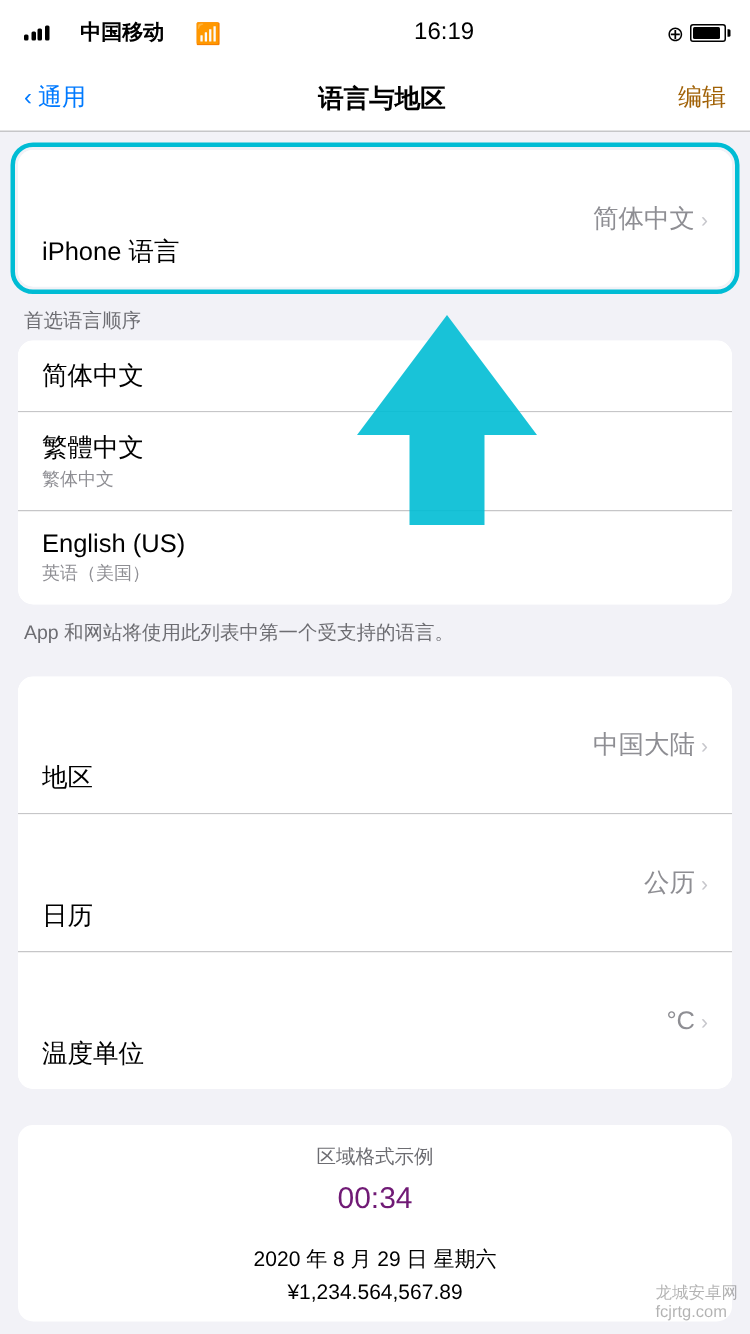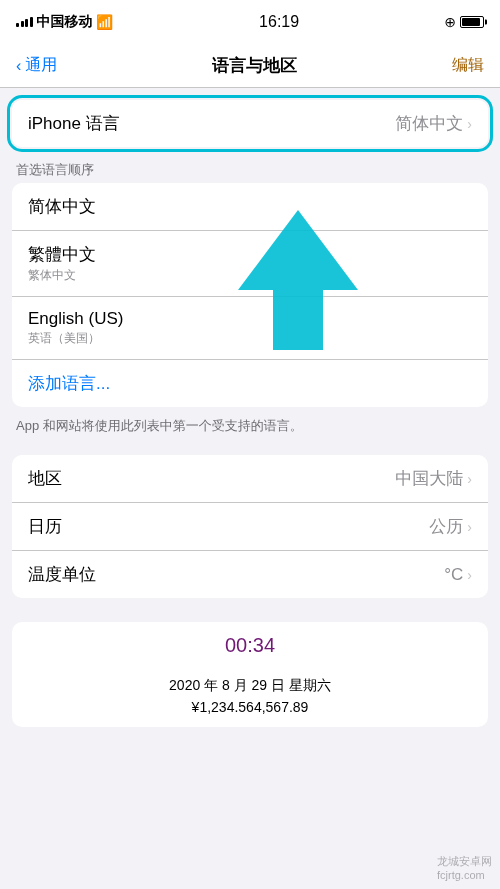--- a/index.html
+++ b/index.html
@@ -25,21 +25,21 @@
       align-items: center;
       justify-content: space-between;
       padding: 0 16px;
     }
 
     .status-left {
       font-size: 14px;
       font-weight: 600;
       display: flex;
       align-items: center;
-      gap: 4px;
+      gap: 21px;
     }
 
     .status-center {
       font-size: 16px;
       font-weight: 500;
     }
 
     .status-right {
       display: flex;
       align-items: center;
@@ -140,20 +140,21 @@
       cursor: pointer;
     }
 
     .highlighted-section .settings-row {
       border-radius: 10px;
     }
 
     .settings-row-label {
       font-size: 17px;
       color: #000;
+      margin-top: 44px;
     }
 
     .settings-row-value {
       display: flex;
       align-items: center;
       gap: 4px;
       color: #8e8e93;
       font-size: 17px;
     }
 
@@ -345,21 +346,20 @@
       <span class="lang-main">繁體中文</span>
       <span class="lang-sub">繁体中文</span>
     </div>
   </div>
   <div class="settings-row">
     <div class="lang-item">
       <span class="lang-main">English (US)</span>
       <span class="lang-sub">英语（美国）</span>
     </div>
   </div>
-  <div class="add-language">添加语言...</div>
 </div>
 
 <div class="info-text">App 和网站将使用此列表中第一个受支持的语言。</div>
 
 <div class="section-gap-small"></div>
 
 <div class="settings-section">
   <div class="settings-row">
     <span class="settings-row-label">地区</span>
     <div class="settings-row-value">
@@ -379,20 +379,21 @@
     <div class="settings-row-value">
       <span>°C</span>
       <span class="chevron">›</span>
     </div>
   </div>
 </div>
 
 <div class="section-gap"></div>
 
 <div class="format-section">
+  <div class="format-title">区域格式示例</div>
   <div class="format-time">00:34</div>
   <div class="format-date">2020 年 8 月 29 日 星期六</div>
   <div class="format-money">
     <span>¥1,234.56</span>
     <span>4,567.89</span>
   </div>
 </div>
 
 <svg class="arrow-overlay" viewBox="0 0 120 140" xmlns="http://www.w3.org/2000/svg">
   <polygon points="60,0 120,80 85,80 85,140 35,140 35,80 0,80" fill="#00bcd4" opacity="0.9"></polygon>

